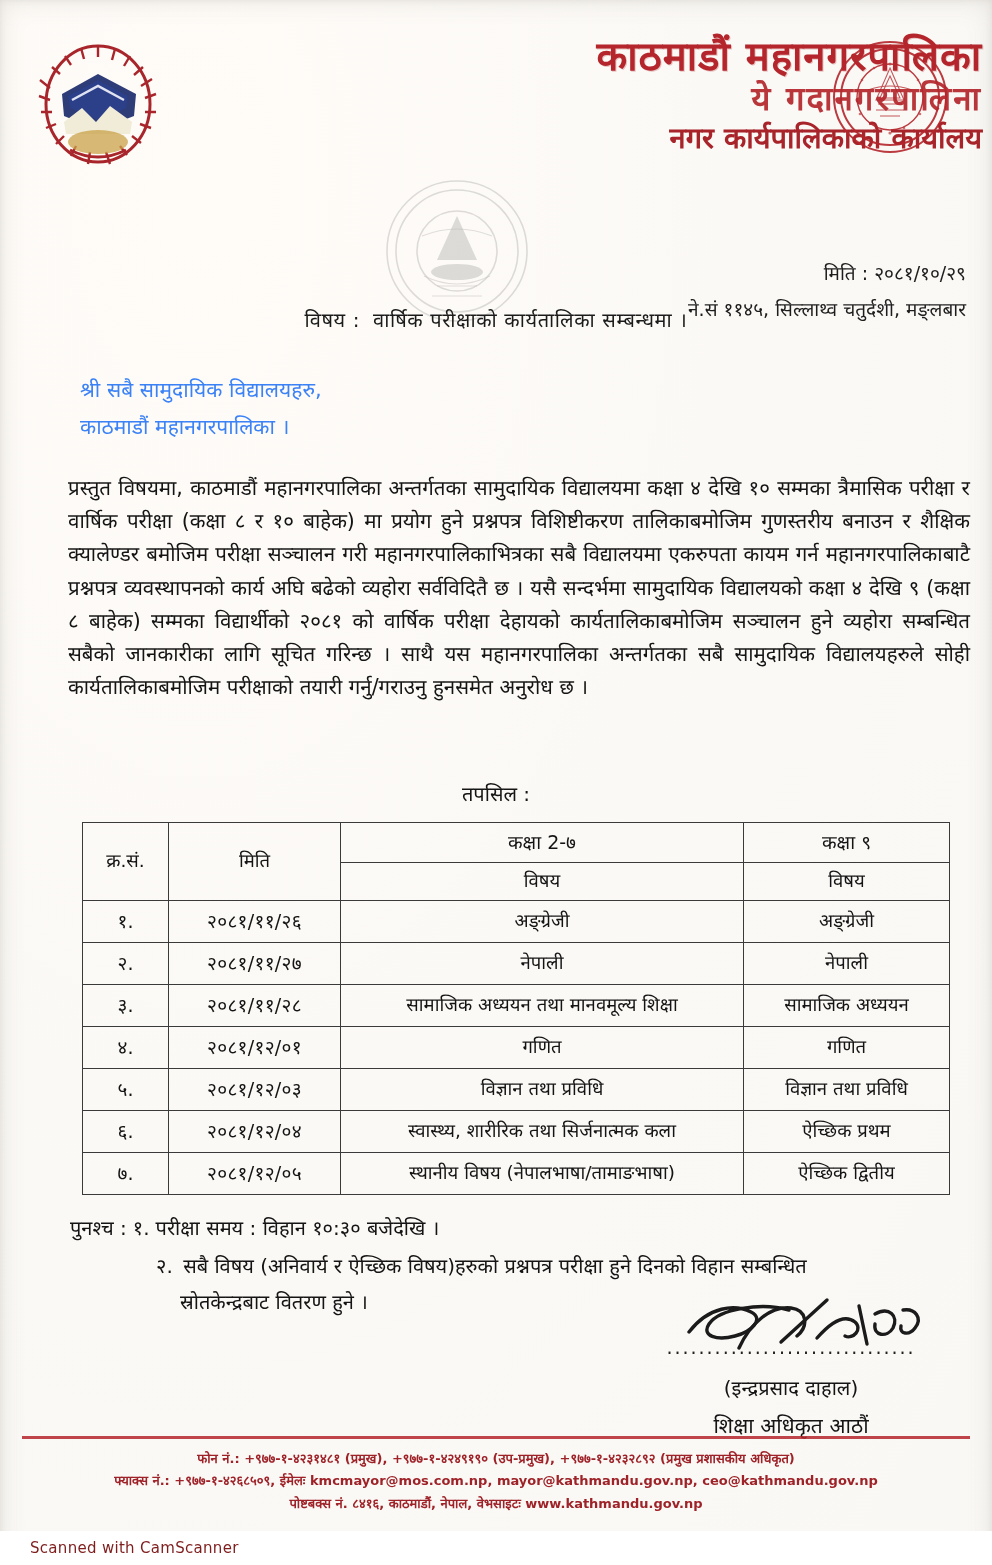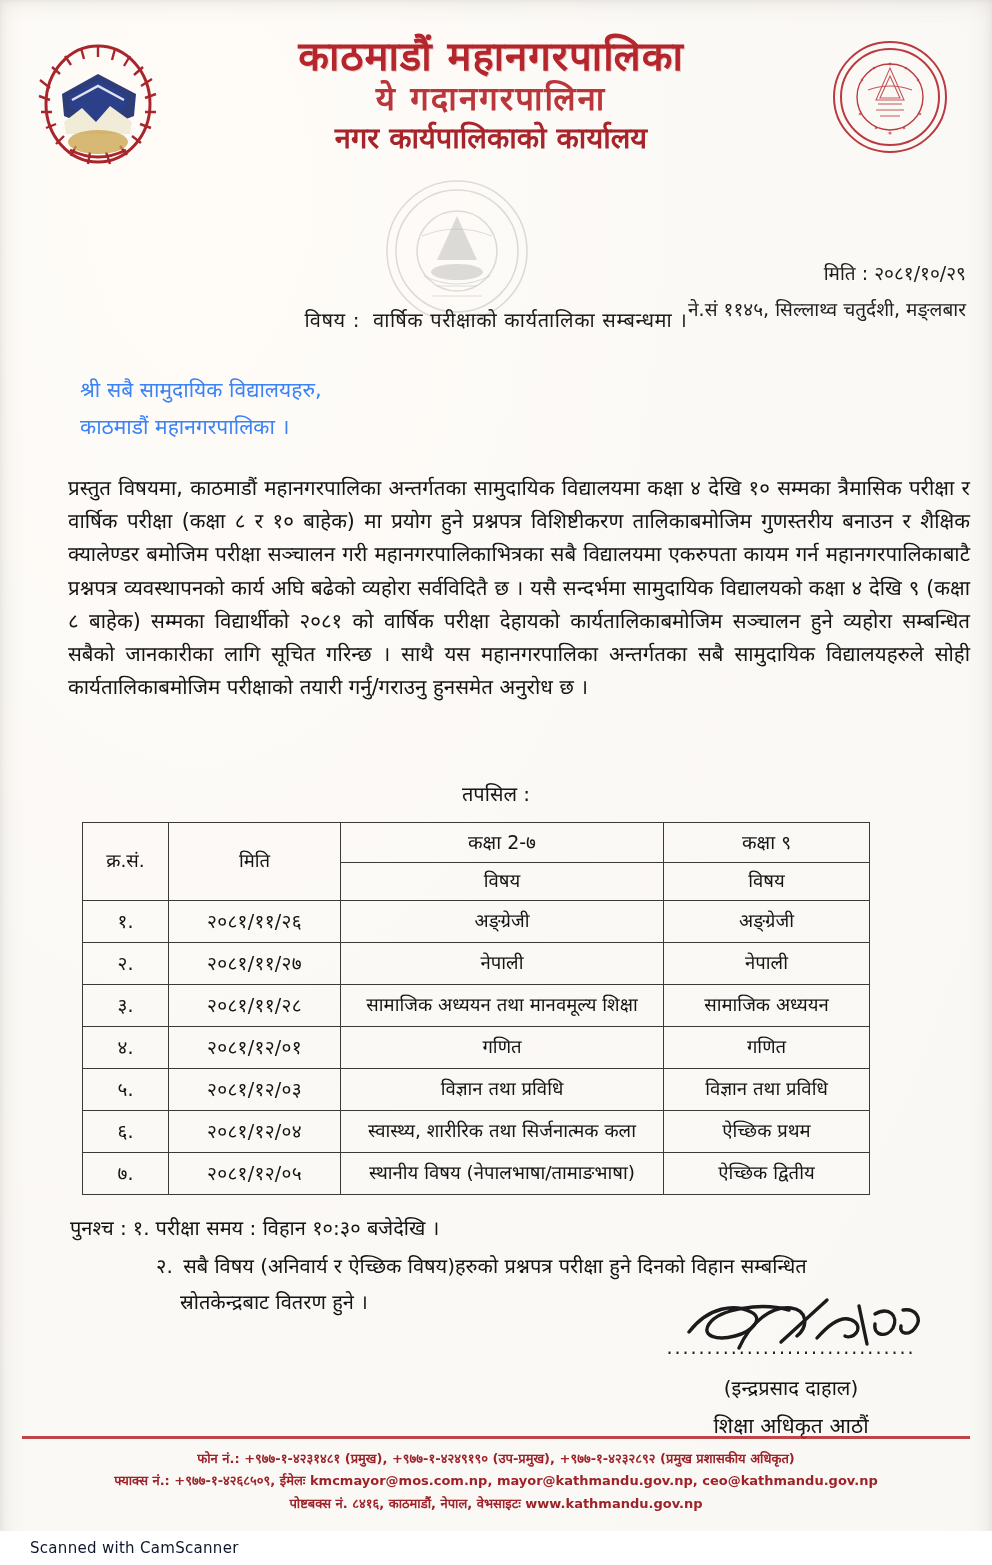--- a/index.html
+++ b/index.html
@@ -47,21 +47,21 @@
   }
   .seal-right {
     position: absolute;
     right: 42px; top: 38px;
     width: 120px; height: 118px;
     opacity: 0.9;
   }
   .title-block {
     position: absolute;
     left: 0; right: 10px; top: 34px;
-    text-align: center;
+    text-align: right;
   }
   .title-main {
     font-family: "DejaVu Sans", sans-serif;
     font-size: 40px;
     font-weight: bold;
     color: #b4262c;
     letter-spacing: 1px;
     line-height: 1.12;
     text-shadow: 1px 1px 0 rgba(180,38,44,0.25);
   }
@@ -158,21 +158,21 @@
     left: 0; right: 0; top: 780px;
     text-align: center;
     font-size: 20px;
     color: #151515;
   }
 
   
   .tbl-wrap {
     position: absolute;
     left: 82px; top: 822px;
-    width: 788px;
+    width: 868px;
   }
   table.schedule {
     width: 100%;
     border-collapse: collapse;
     font-size: 18.5px;
     color: #141414;
   }
   table.schedule th,
   table.schedule td {
     border: 1.6px solid #3a3a3a;
@@ -267,21 +267,21 @@
     width: 15px; height: 15px;
     border: 1.4px solid #b9b9b9;
     color: #b0b0b0;
     font-size: 9px;
     display: flex; align-items: center; justify-content: center;
     margin-right: 7px;
     font-family: "DejaVu Sans", sans-serif;
     margin-top: 48px;
   }
   .scan-text {
-    color: #0f172a;
+    color: #7f1d1d;
     font-size: 15px;
     letter-spacing: 0.3px;
     font-family: "DejaVu Sans", sans-serif;
     text-align: center;
   }
 </style>
 </head>
 <body>
 
 <div class="page">

